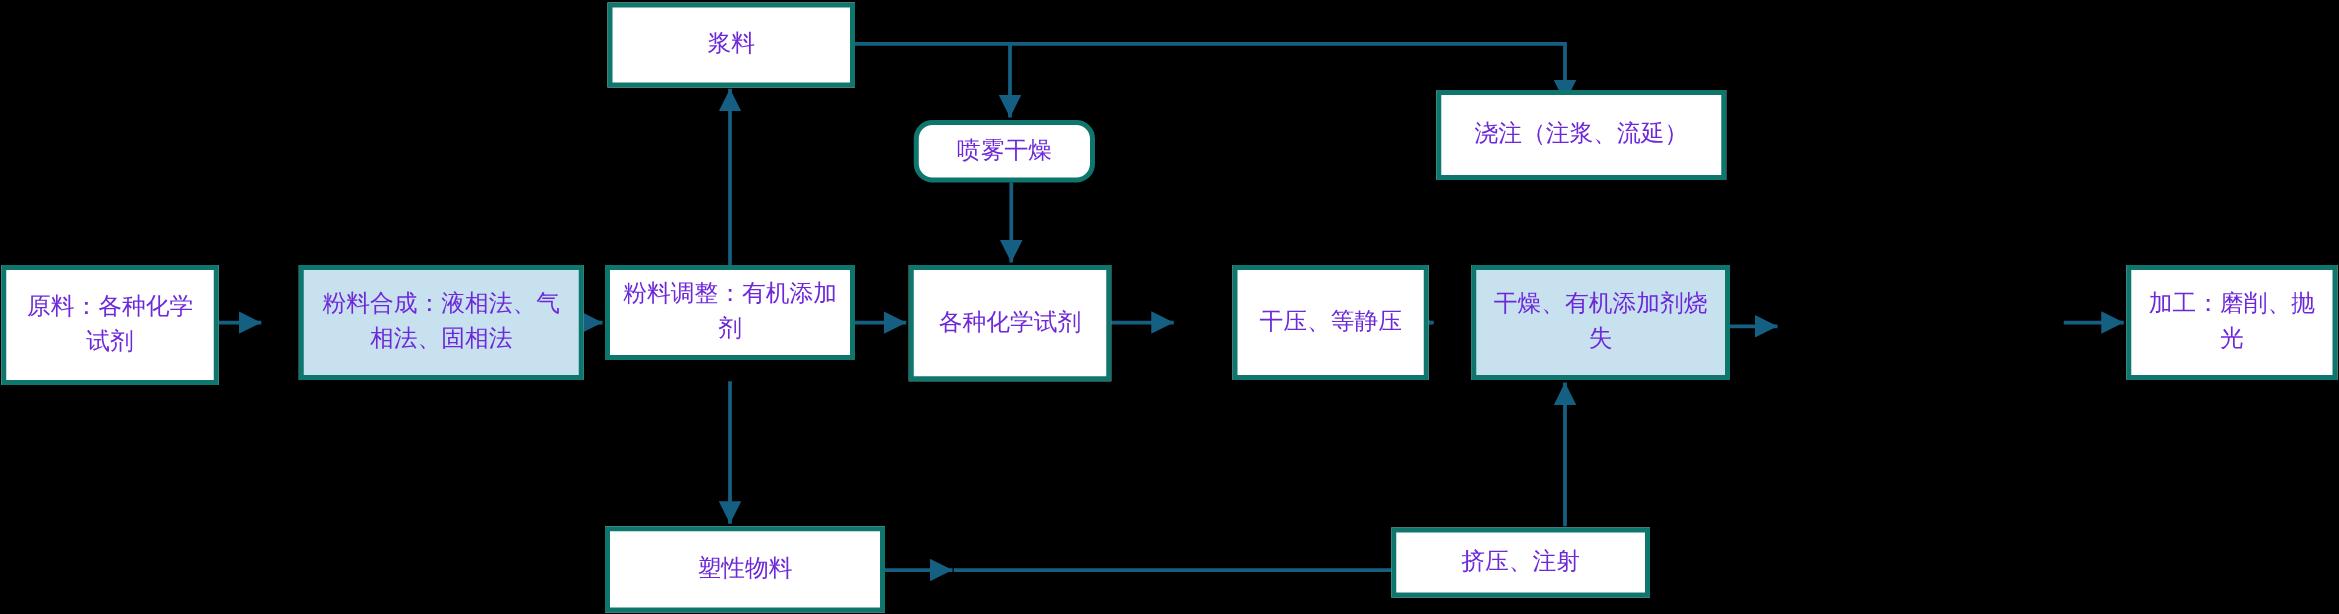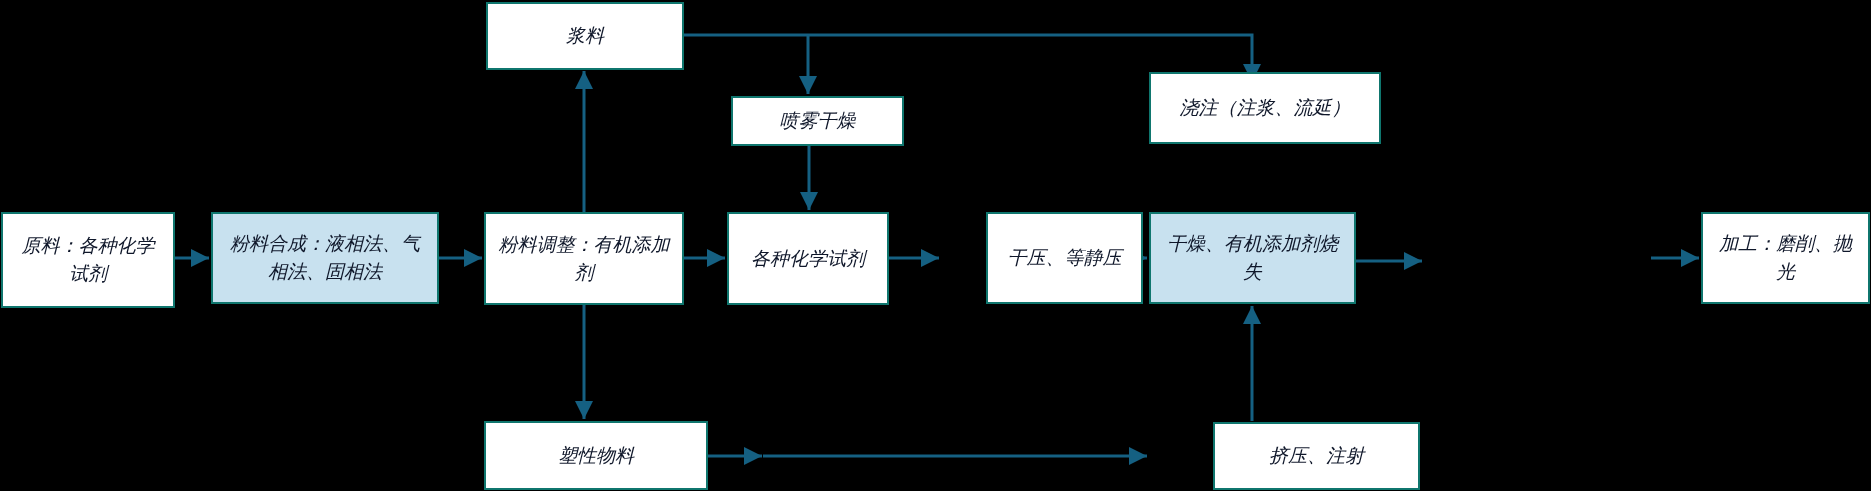--- a/index.html
+++ b/index.html
@@ -7,30 +7,29 @@
     position:relative;
     width:1871px;height:491px;
     background:#000000;
     font-family:"Liberation Sans","DejaVu Sans",sans-serif;
     overflow:hidden;
   }
   svg.connectors{position:absolute;left:0;top:0;width:1871px;height:491px;}
   .node{
     position:absolute;
     box-sizing:border-box;
-    border:2px solid #0f766e;
+    border:4px solid #0f766e;
     background:#ffffff;
-    color:#0f172a;
+    color:#6d28d9;
     display:flex;align-items:center;justify-content:center;
     text-align:center;
     font-size:19px;line-height:1.45;
     padding:2px 10px;
-    font-style:italic;
   }
-  .node.hl{background:#C8E1EF;}
+  .node.hl{background:#C8E1EF;margin-left:28px;}
 </style>
 </head>
 <body>
 
 <div class="canvas">
 
   <svg class="connectors" viewBox="0 0 1871 491" xmlns="http://www.w3.org/2000/svg">
     <defs>
       <marker id="arrow" viewBox="0 0 10 10" refX="10" refY="5" markerWidth="6" markerHeight="6" orient="auto-start-reverse">
         <path d="M0,0 L10,5 L0,10 Z" fill="#156082"></path>
@@ -58,36 +57,36 @@
 
       <path d="M684,456 L762,456" marker-end="url(#arrow)"></path>
       <path d="M763,456 L1147,456" marker-end="url(#arrow)"></path>
 
       <path d="M1252,421 L1252,306" marker-end="url(#arrow)"></path>
     </g>
   </svg>
 
   <div class="node" style="left:486px;top:2px;width:198px;height:68px;">浆料</div>
 
-  <div class="node" style="left:731px;top:96px;width:173px;height:50px;">喷雾干燥</div>
+  <div class="node" style="left:731px;top:96px;width:145px;height:50px;border-radius:15px;">喷雾干燥</div>
 
   <div class="node" style="left:1149px;top:72px;width:232px;height:72px;">浇注（注浆、流延）</div>
 
   <div class="node" style="left:1px;top:212px;width:174px;height:96px;">原料：各种化学试剂</div>
 
   <div class="node hl" style="left:211px;top:212px;width:228px;height:92px;">粉料合成：液相法、气相法、固相法</div>
 
-  <div class="node" style="left:484px;top:212px;width:200px;height:93px;">粉料调整：有机添加剂</div>
+  <div class="node" style="left:484px;top:212px;width:200px;height:76px;">粉料调整：有机添加剂</div>
 
   <div class="node" style="left:727px;top:212px;width:162px;height:93px;">各种化学试剂</div>
 
   <div class="node" style="left:986px;top:212px;width:157px;height:92px;">干压、等静压</div>
 
   <div class="node hl" style="left:1149px;top:212px;width:207px;height:92px;">干燥、有机添加剂烧失</div>
 
 
   <div class="node" style="left:1701px;top:212px;width:169px;height:92px;">加工：磨削、抛光</div>
 
   <div class="node" style="left:484px;top:421px;width:224px;height:69px;">塑性物料</div>
 
-  <div class="node" style="left:1213px;top:422px;width:207px;height:68px;">挤压、注射</div>
+  <div class="node" style="left:1113px;top:422px;width:207px;height:56px;">挤压、注射</div>
 
 </div>
 
 </body></html>

